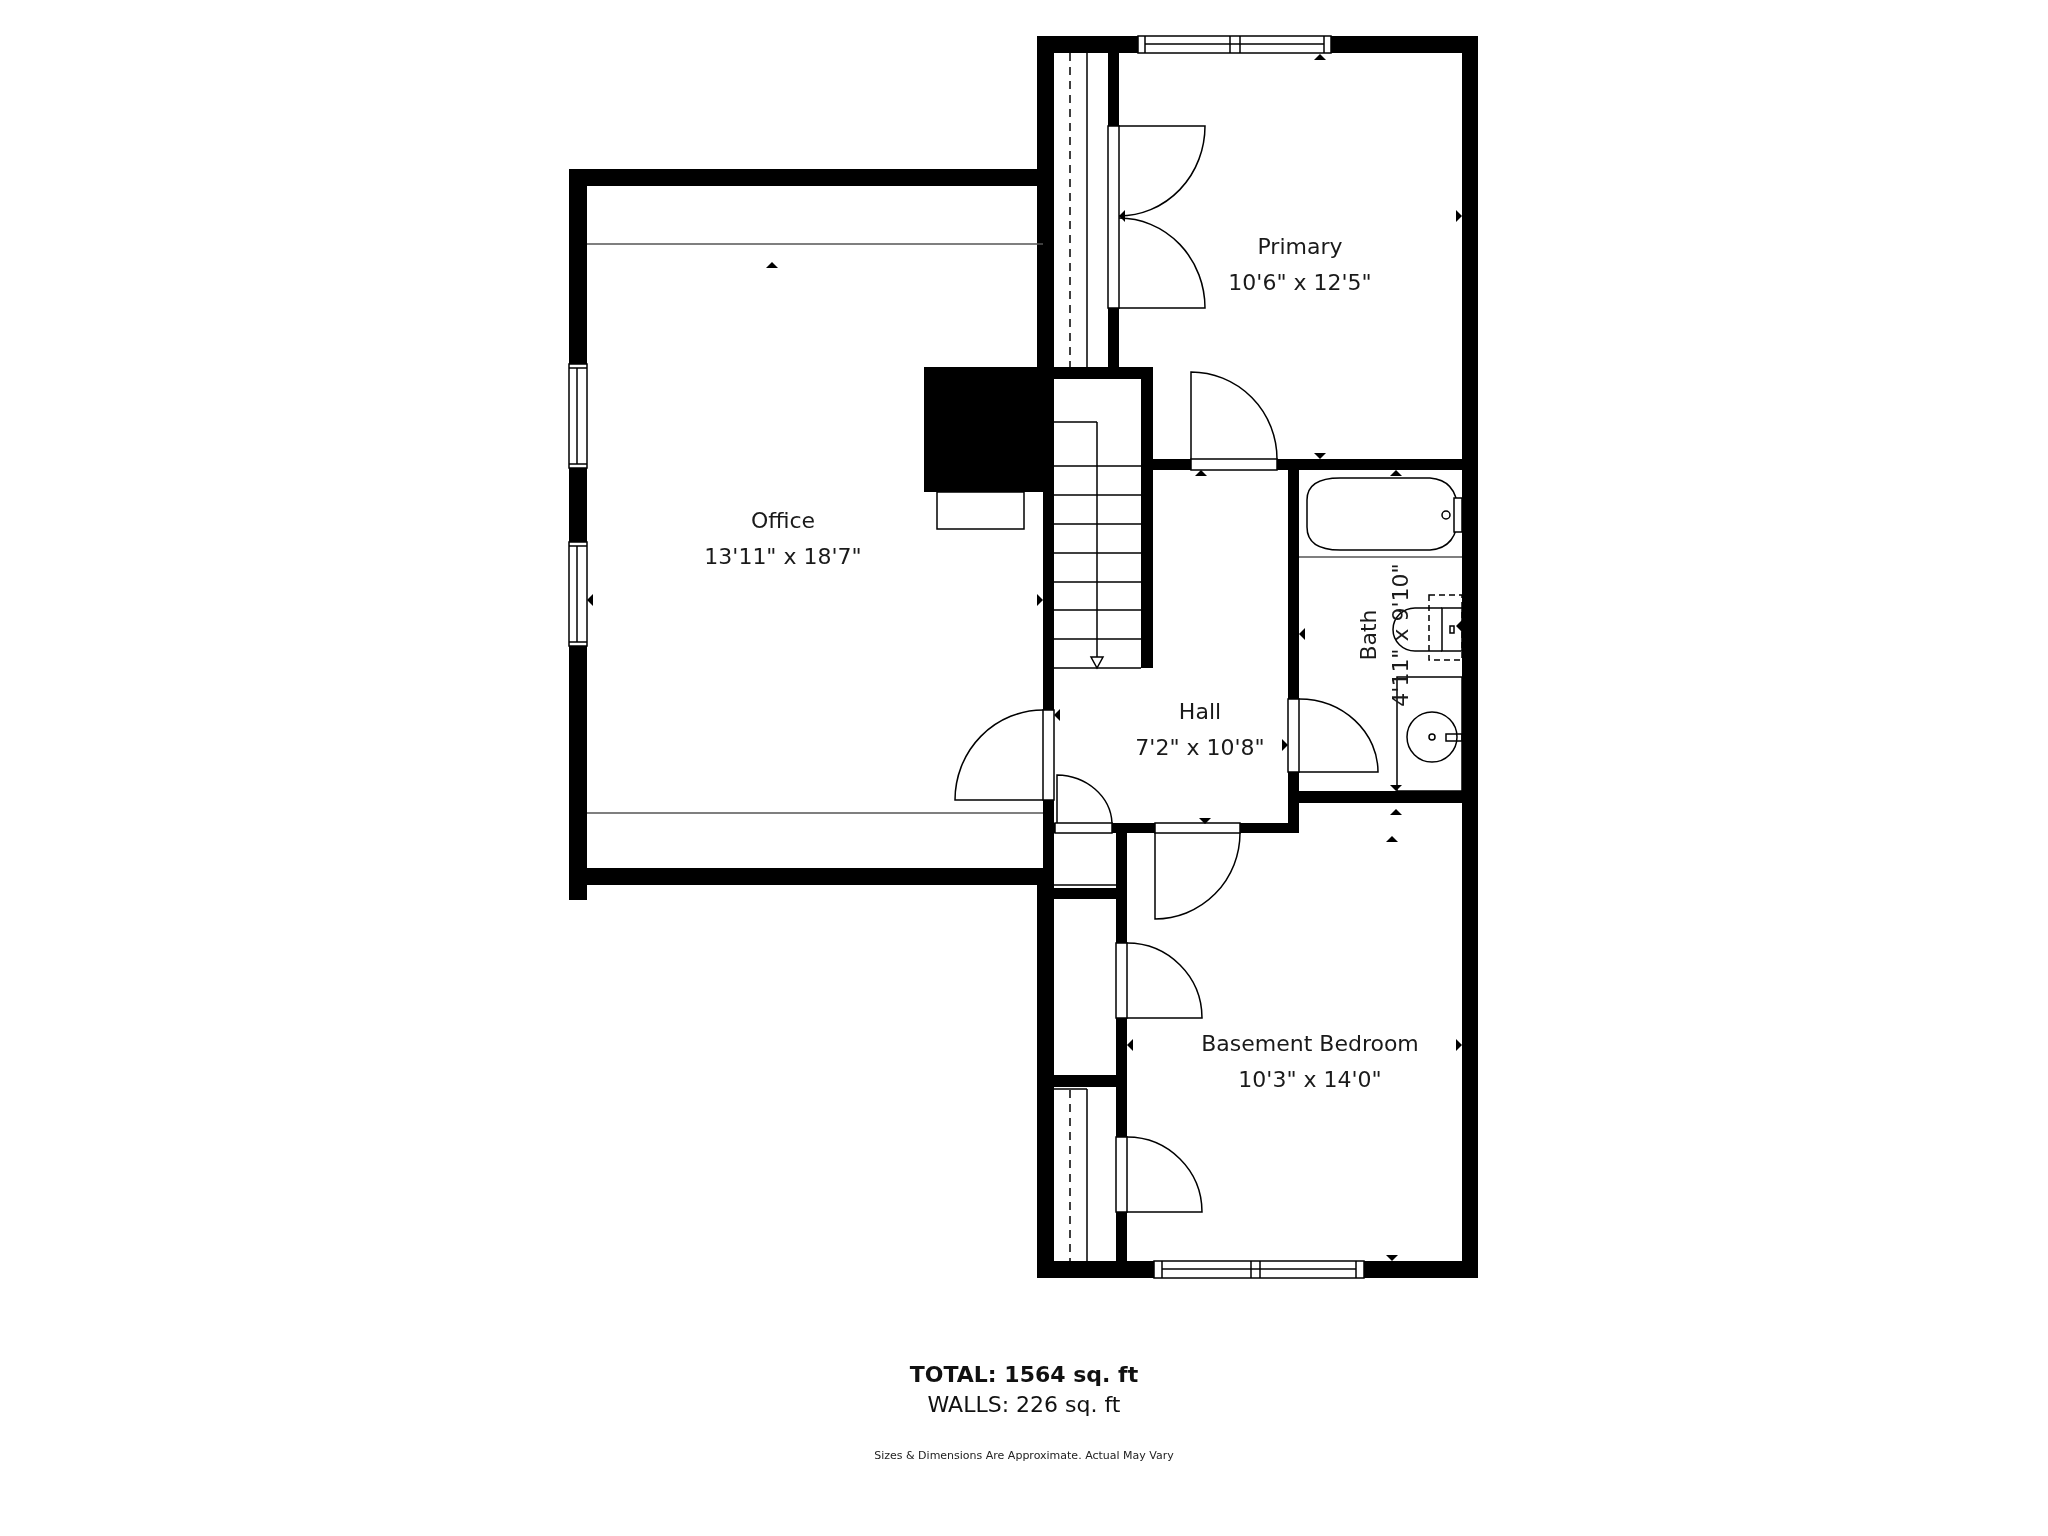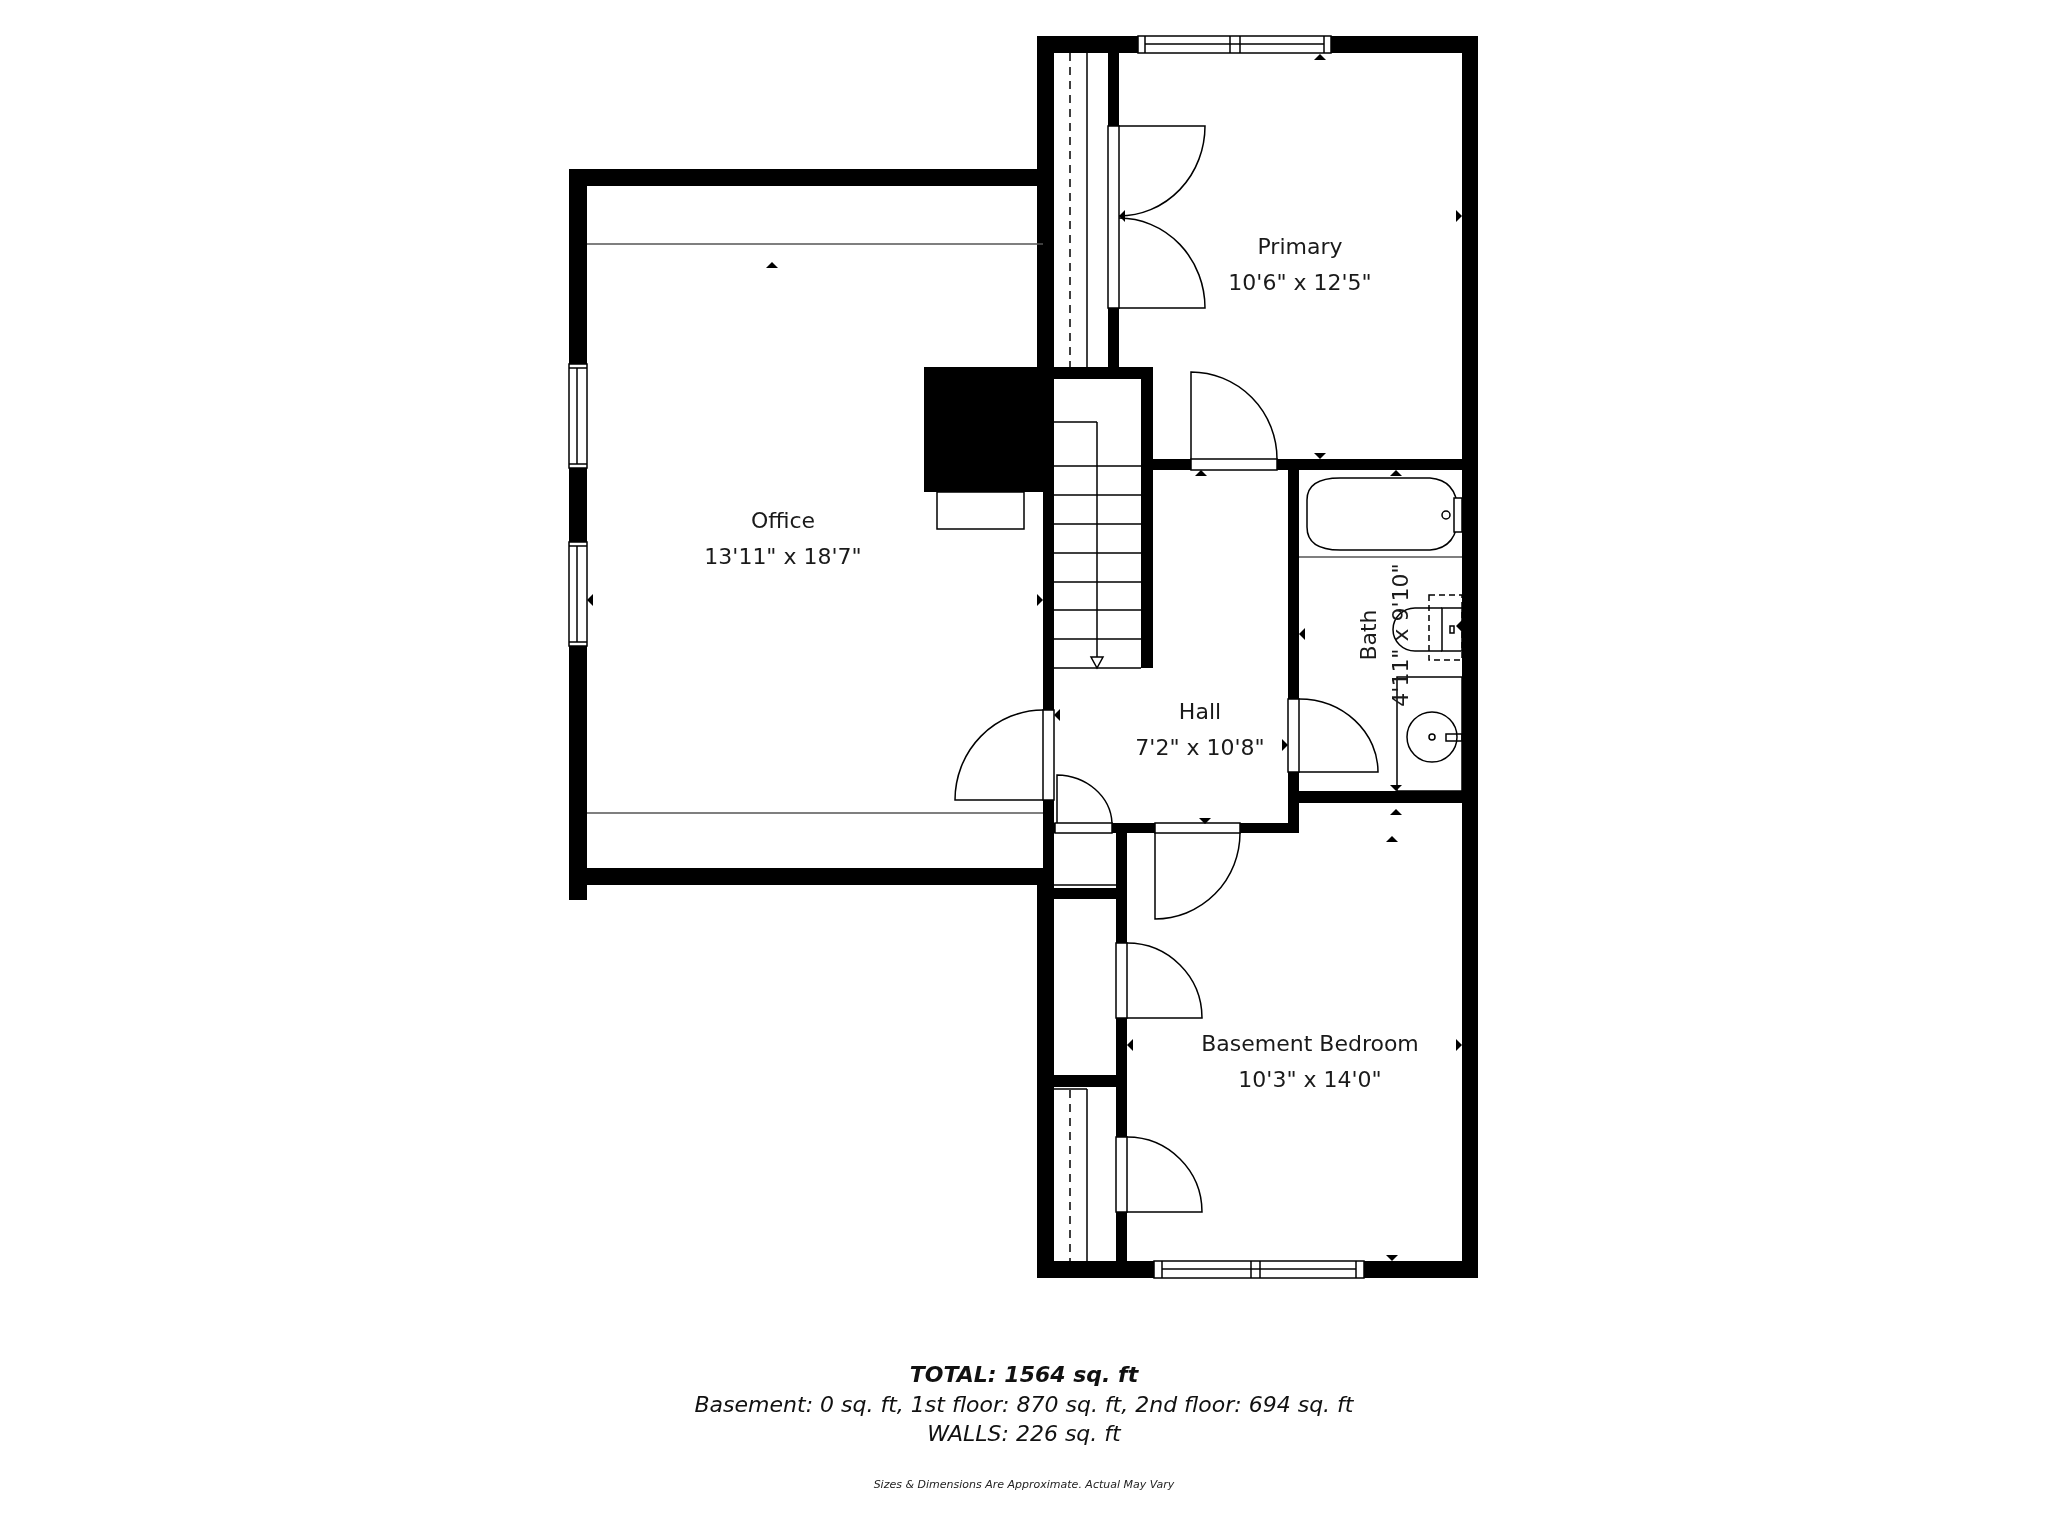--- a/index.html
+++ b/index.html
@@ -7,21 +7,21 @@
          font-family: "DejaVu Sans", "Liberation Sans", sans-serif; color: #1a1a1a; }
   #plan { position: absolute; left: 0; top: 0; width: 2048px; height: 1536px; }
   .label { position: absolute; text-align: center; white-space: nowrap;
            font-size: 22px; line-height: 36px; color: #1a1a1a; transform: translateX(-50%); }
   .label .name, .label .dims { display: block; }
   .bath-label { position: absolute; white-space: nowrap; font-size: 22px; line-height: 32px;
                 transform-origin: center center; transform: translate(-50%, -50%) rotate(-90deg);
                 text-align: center; }
   .bath-label span { display: block; }
   .footer { position: absolute; left: 0; width: 2048px; top: 1360px; text-align: center;
-            font-family: "DejaVu Sans", "Liberation Sans", sans-serif; color: #111; font-style: italic; }
+            font-family: "DejaVu Sans", "Liberation Sans", sans-serif; color: #111; }
   .footer .total { font-weight: bold; font-size: 22px; line-height: 30px; }
   .footer .line { font-size: 22px; line-height: 29px; }
   .footer .disclaimer { font-size: 11px; line-height: 14px; margin-top: 30px; color: #222; }
 </style>
 </head>
 <body>
 
 <svg id="plan" viewBox="0 0 2048 1536" xmlns="http://www.w3.org/2000/svg">
   <g fill="#000">
 
@@ -211,16 +211,15 @@
   <span>4'11" x 9'10"</span>
 </div>
 
 <div class="label" style="left:1310px; top:1026px;">
   <span class="name">Basement Bedroom</span>
   <span class="dims">10'3" x 14'0"</span>
 </div>
 
 <div class="footer">
   <div class="total">TOTAL: 1564 sq. ft</div>
-  <div class="line">Basement: 0 sq. ft, 1st floor: 870 sq. ft, 2nd floor: 694 sq. ft</div>
   <div class="line">WALLS: 226 sq. ft</div>
   <div class="disclaimer">Sizes &amp; Dimensions Are Approximate. Actual May Vary</div>
 </div>
 
 </body></html>

